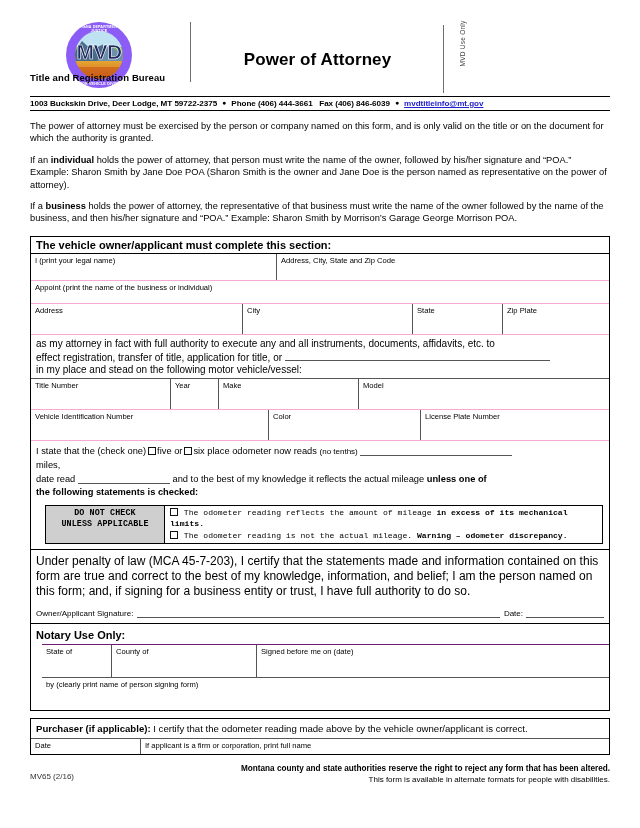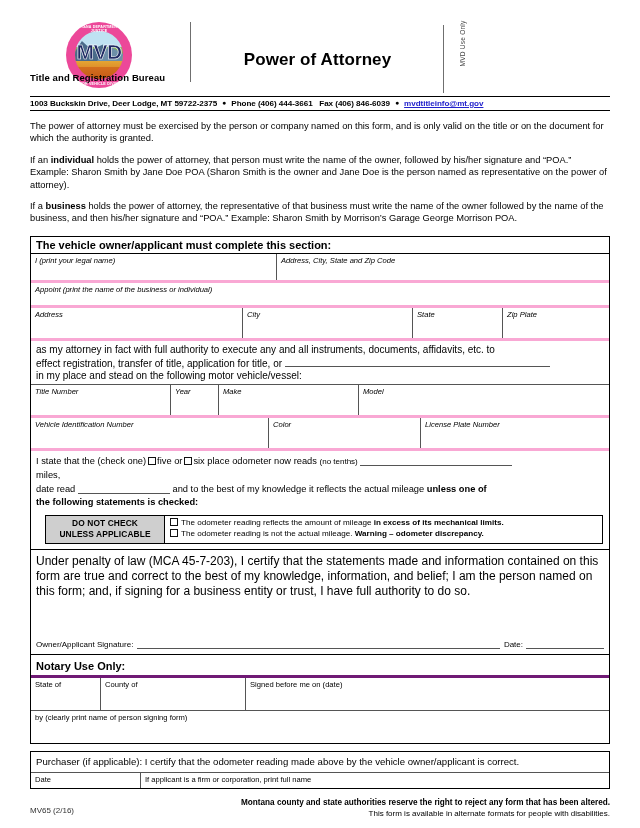--- a/index.html
+++ b/index.html
@@ -32,21 +32,21 @@
     left: 36px;
     top: 0px;
     width: 76px;
     height: 66px;
   }
   .seal {
     position: absolute;
     left: 0; top: 0;
     width: 66px; height: 66px;
     border-radius: 50%;
-    background: #ec4899;
+    background: #8b5cf6;
     overflow: hidden;
   }
   .seal-inner {
     position: absolute;
     left: 9px; top: 9px;
     width: 48px; height: 48px;
     border-radius: 50%;
     overflow: hidden;
     background: linear-gradient(#bfe2f2 0%, #bfe2f2 34%, #8aba5c 34%, #6fa842 52%, #e8b63a 52%, #e0932c 74%, #d4701f 74%, #c55a17 100%);
   }
@@ -175,22 +175,21 @@
     border: 1.8px solid #000;
   }
   .band {
     border-bottom: 1.4px solid #000;
     font-size: 11px;
     font-weight: bold;
     padding: 2px 0 2px 5px;
   }
   .grid-row {
     display: flex;
-    border-bottom: 3px solid #f9a8d4;
-    font-style: italic;
+    border-bottom: 1px solid #f9a8d4;
   }
   .grid-row:last-child { border-bottom: none; }
   .cell {
     border-right: 1px solid #555;
     padding: 2px 0 0 4px;
     font-size: 7.6px;
     box-sizing: border-box;
     min-height: 26px;
   }
   .cell:last-child { border-right: none; }
@@ -228,20 +227,21 @@
     display: inline-block;
     border-bottom: 1px solid #555;
     height: 10px;
     vertical-align: -2px;
   }
 
   .donot-wrap {
     display: flex;
     border: 1.8px solid #000;
     margin: 2px 6px 5px 14px;
+    font-family: Liberation Mono, monospace;
   }
   .donot-label {
     background: #cfcfcf;
     border-right: 1.8px solid #000;
     width: 118px;
     text-align: center;
     font-size: 8.4px;
     font-weight: bold;
     line-height: 11.5px;
     padding: 2px 0 2px 0;
@@ -259,41 +259,40 @@
     font-size: 12px;
     line-height: 15px;
     padding: 4px 6px 2px 5px;
   }
   .sigline {
     font-size: 8px;
     padding: 6px 5px 5px 5px;
     display: flex;
     align-items: flex-end;
     border-bottom: 1.4px solid #000;
-    margin-top: 31px;
   }
   .sigline .fill {
     flex: 1;
     border-bottom: 1px solid #555;
     height: 10px;
     margin: 0 4px;
   }
   .sigline .datefill {
     width: 78px;
     border-bottom: 1px solid #555;
     height: 10px;
     margin-left: 3px;
   }
 
   .notary-title {
     font-size: 11px;
     font-weight: bold;
     padding: 5px 0 3px 5px;
   }
-  .notary-grid { display: flex; border-top: 3px solid #701a75; }
+  .notary-grid { display: flex; border-top: 1px solid #701a75; margin-left: 11px; }
   .notary-left { flex: 1; }
   .notary-stamp {
     width: 148px;
     border-left: 1px solid #555;
     font-size: 7.6px;
     padding: 2px 0 0 4px;
   }
   .nrow { display: flex; border-bottom: 1px solid #555; }
   .nrow:last-child { border-bottom: none; }
   .ncell {
@@ -310,21 +309,21 @@
   .purchaser-box {
     margin-top: 7px;
     border: 1.8px solid #000;
     padding: 0;
   }
   .purchaser-head {
     font-size: 9.6px;
     line-height: 12.8px;
     padding: 4px 6px 3px 5px;
   }
-  .purchaser-head b { font-weight: normal; }
+  .purchaser-head b { font-weight: bold; }
   .prow {
     display: flex;
     border-top: 1px solid #555;
   }
   .pcell {
     border-right: 1px solid #555;
     font-size: 7.6px;
     padding: 2px 0 0 4px;
     box-sizing: border-box;
     min-height: 34px;

